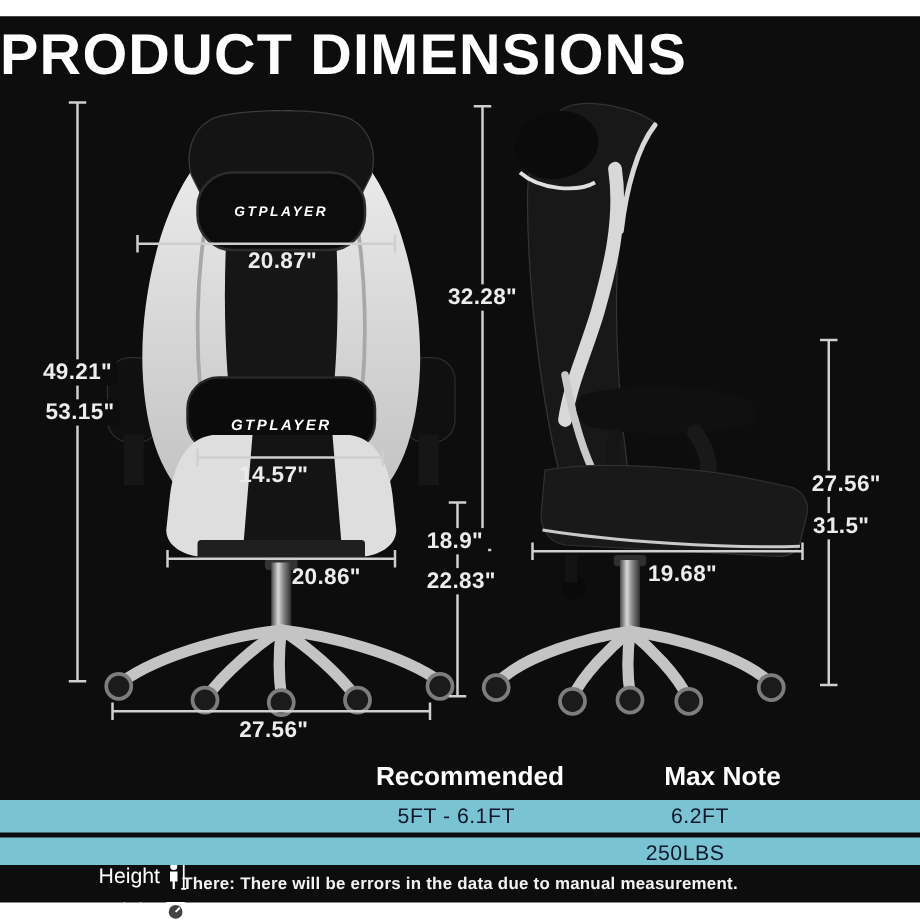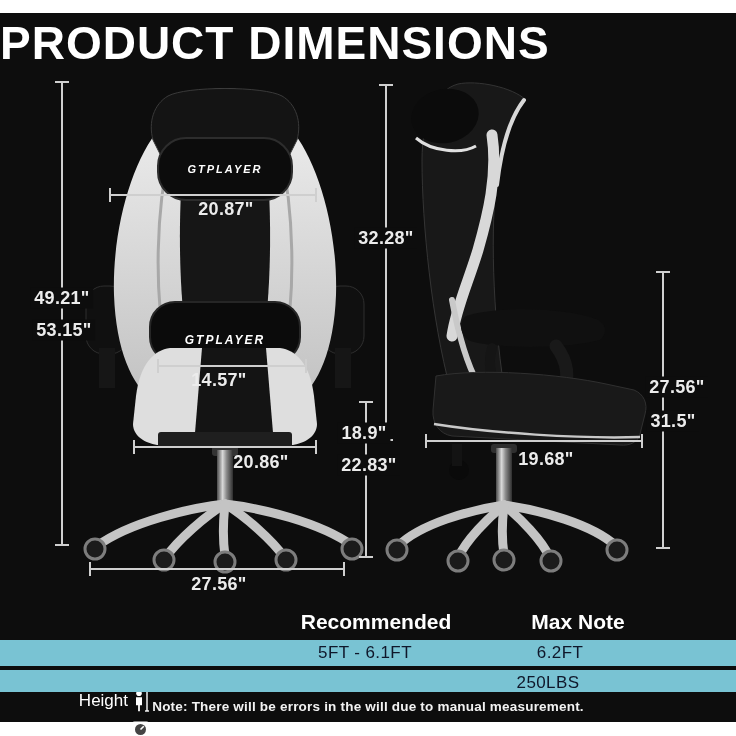--- a/index.html
+++ b/index.html
@@ -213,15 +213,15 @@
       <span>Weight</span>
       <svg width="19" height="17" viewBox="0 0 19 17">
         <rect x="0.5" y="0.5" width="18" height="16" rx="3" fill="#fff"></rect>
         <circle cx="9.5" cy="8.5" r="5.5" fill="#444"></circle>
         <line x1="9.5" y1="8.5" x2="12.8" y2="5.2" stroke="#fff" stroke-width="1.6"></line>
       </svg>
     </div>
     <span class="val" style="left:548px">250LBS</span>
   </div>
 
-  <div class="note">Note: There will be errors in the will due to manual measurement.</div>
+  <div class="note">There: There will be errors in the data due to manual measurement.</div>
 
 </div>
 
 </body></html>

